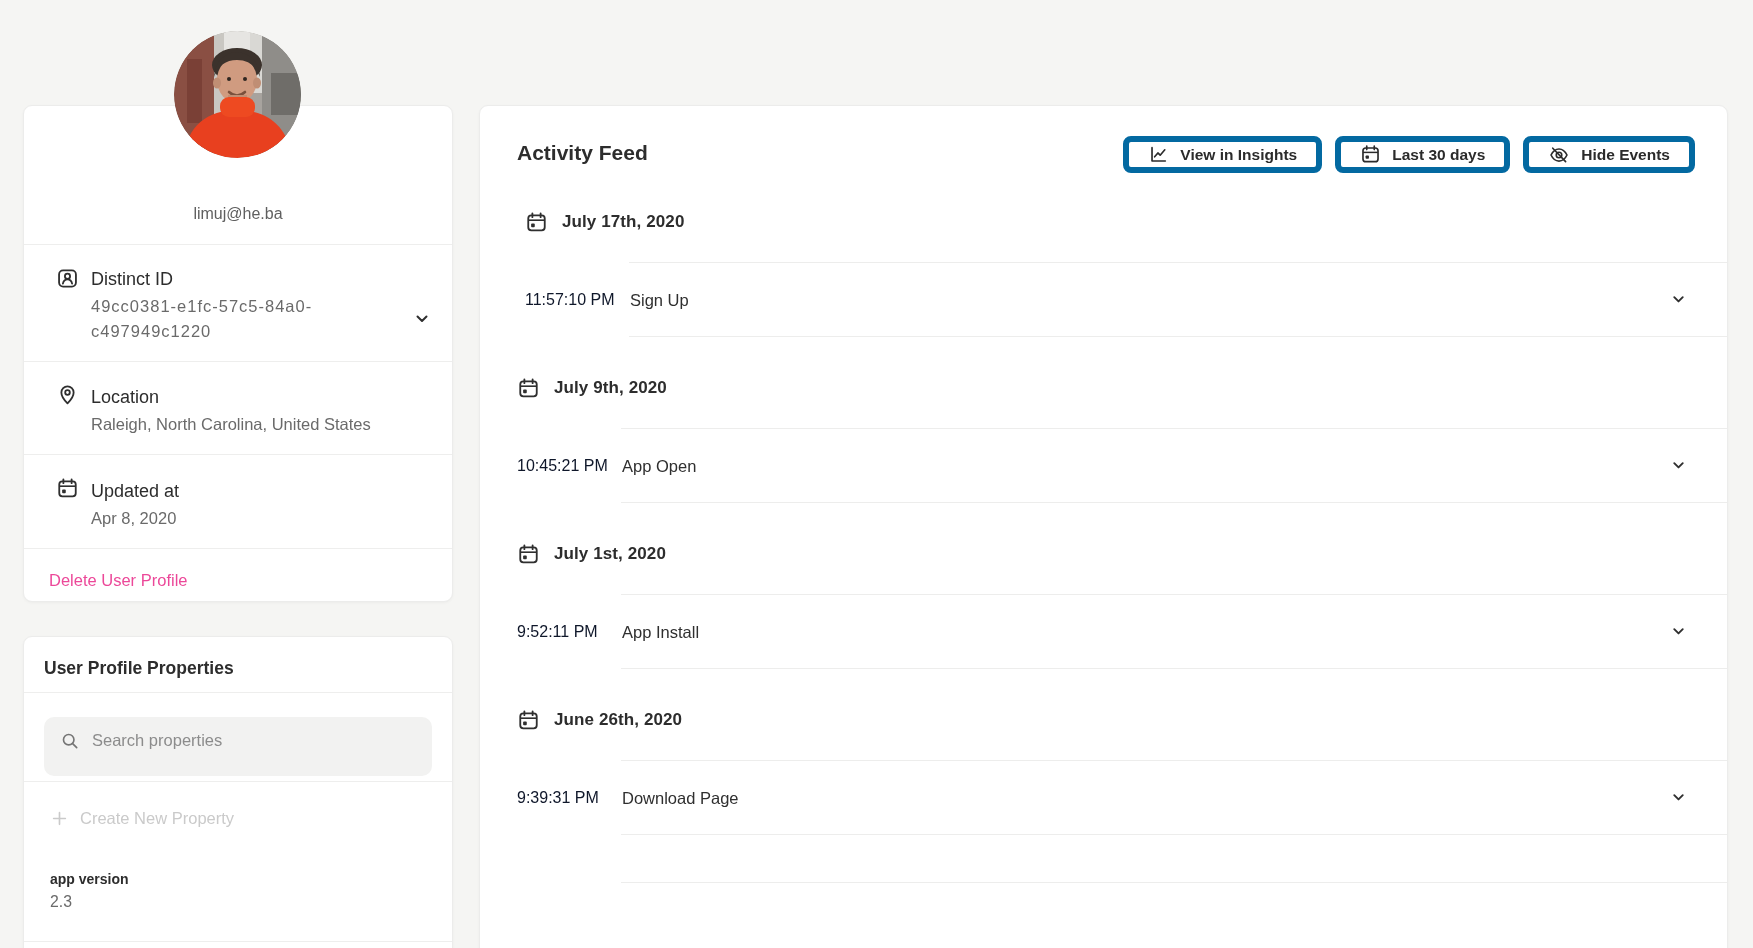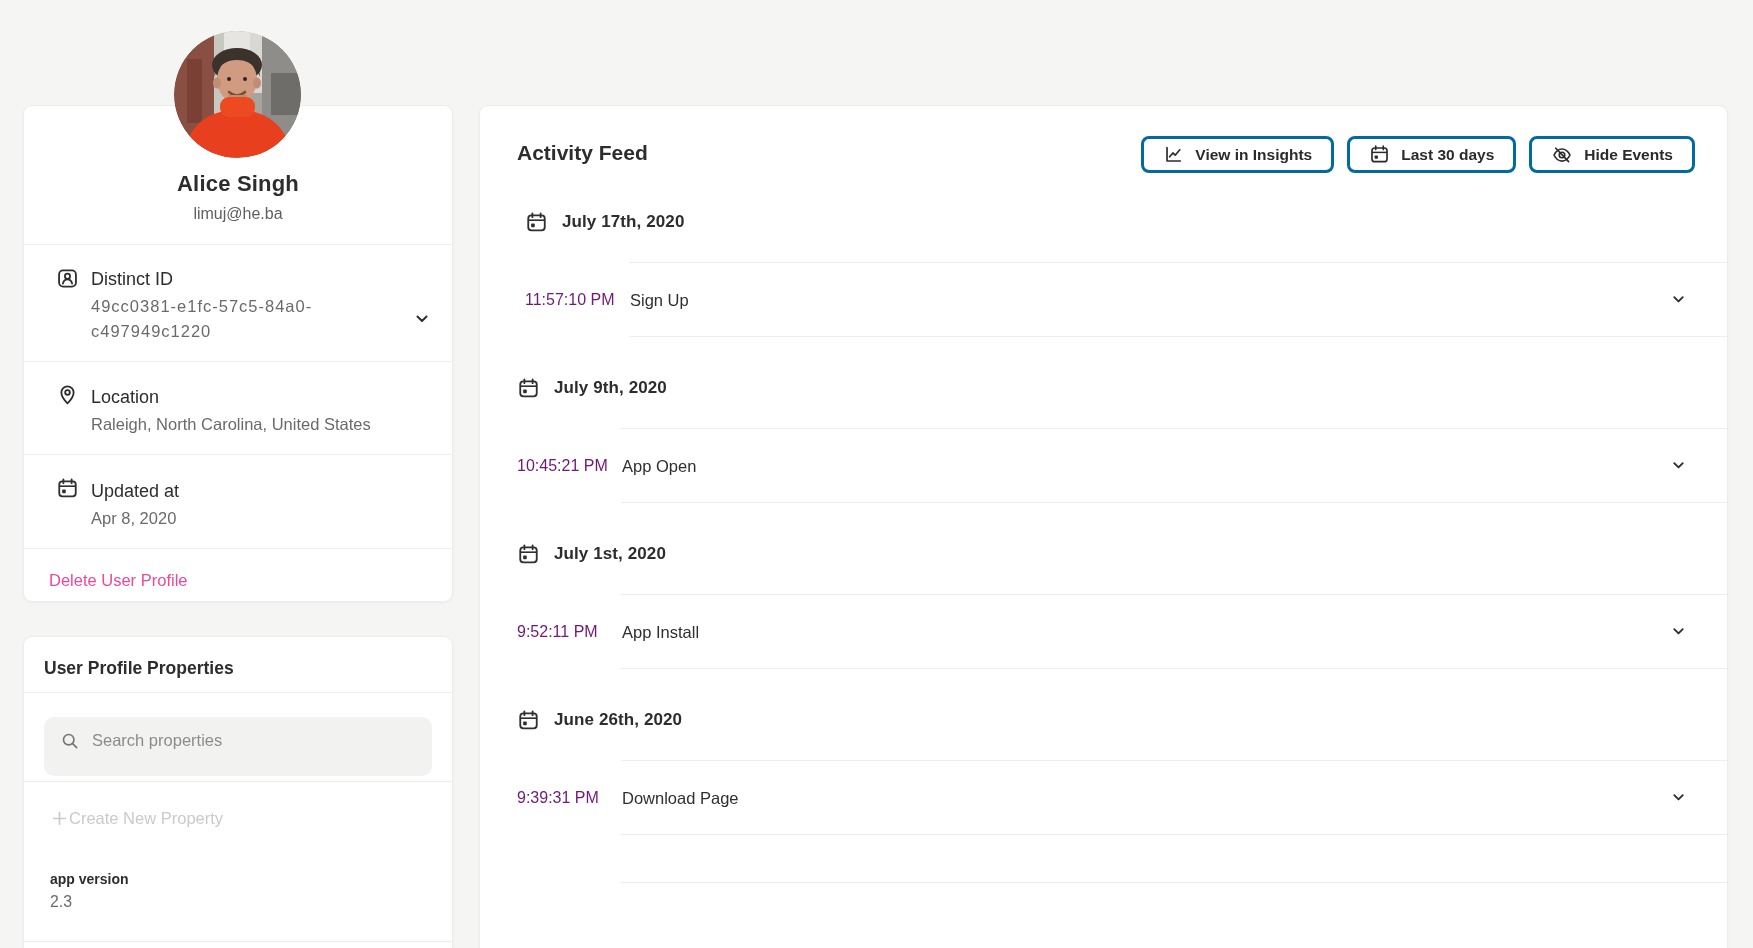--- a/index.html
+++ b/index.html
@@ -34,41 +34,41 @@
   #props-card { left:23px; top:636px; width:430px; height:330px; }
   .props-title { position:absolute; left:20px; top:18px; font-size:17.5px; font-weight:700; line-height:26px; }
   .search-box { position:absolute; left:20px; top:80px; width:388px; height:59px; background:#f2f2f1; border-radius:10px; }
   .search-box svg { position:absolute; left:15px; top:13px; }
   .search-box input {
     position:absolute; left:46px; top:0; width:330px; height:47px;
     border:none; background:transparent; outline:none;
     font-family:inherit; font-size:16.5px; color:#3a3a3a;
   }
   .search-box input::placeholder { color:#8c8c8c; opacity:1; }
-  .create-btn { position:absolute; left:26px; top:169px; display:flex; align-items:center; background:none; border:none; padding:0; cursor:pointer; font-family:inherit; }
+  .create-btn { position:absolute; left:26px; top:169px; display:flex; align-items:center; gap:11px; background:none; border:none; padding:0; cursor:pointer; font-family:inherit; }
   .create-btn span { font-size:16.5px; line-height:24px; color:#cacaca; font-weight:500; }
   .prop-name { position:absolute; left:26px; top:230px; font-size:14px; font-weight:700; line-height:24px; }
   .prop-value { position:absolute; left:26px; top:254px; font-size:15.8px; line-height:22px; color:#6a6a6a; }
 
   
   #feed-card { left:479px; top:105px; width:1249px; height:862px; }
   .feed-title { position:absolute; left:37px; top:33px; font-size:21px; font-weight:700; line-height:28px; }
   .toolbar { position:absolute; right:32px; top:30px; display:flex; gap:13px; }
   .tb-btn {
     display:flex; align-items:center; gap:11px; height:37px; padding:0 19px;
-    background:#fff; border:3px solid #0369a1; border-radius:8px;
+    background:#fff; border:6px solid #0369a1; border-radius:8px;
     font-family:inherit; font-size:15.5px; font-weight:600; color:#2b2b2b; cursor:pointer;
   }
   .group { position:absolute; left:0; right:0; }
   .g-head { height:44px; display:flex; align-items:center; padding-left:37px; }
   .g-head svg { margin-right:14px; }
   .g-date { font-size:17px; font-weight:700; letter-spacing:.1px; }
   .g-div { margin-left:141px; border-top:1px solid #ededec; }
   .e-row { position:relative; height:73px; cursor:pointer; }
-  .e-time { position:absolute; left:37px; top:50%; transform:translateY(-50%); font-size:16px; color:#701a75; }
+  .e-time { position:absolute; left:37px; top:50%; transform:translateY(-50%); font-size:16px; color:#0f172a; }
   .e-name { position:absolute; left:142px; top:50%; transform:translateY(-50%); font-size:16.5px; font-weight:500; color:#2f2f2f; }
   .e-chev { position:absolute; right:40px; top:28px; width:17px; height:17px; background:none; border:none; padding:0; cursor:pointer; }
 
   svg { display:block; }
 </style>
 </head>
 <body>
 
 <section class="card" id="profile-card">
 
@@ -96,21 +96,20 @@
         <circle cx="55" cy="48" r="2" fill="#2f2620"></circle>
         <circle cx="71" cy="48" r="2" fill="#2f2620"></circle>
         <path d="M55,61 Q63,68 71,61" stroke="#7a503c" stroke-width="2.6" fill="none" stroke-linecap="round"></path>
         <rect x="54" y="64" width="19" height="18" fill="#c08e74"></rect>
         <path d="M10,127 C12,95 34,79 63,79 C92,79 115,95 117,127 Z" fill="#e8401f"></path>
         <rect x="46" y="66" width="35" height="20" rx="9" fill="#ee4a21"></rect>
       </g>
     </svg>
   </div>
 
-  <div class="p-name">Alice Singh</div>
   <div class="p-email">limuj@he.ba</div>
 
   <div class="hr" style="top:138px;"></div>
 
   <svg class="ps-icon" style="top:161px;" viewBox="0 0 24 24">
     <rect x="3.2" y="3.6" width="17.6" height="16.8" rx="4.2" fill="none" stroke="#2f2f2f" stroke-width="1.9"></rect>
     <circle cx="12" cy="9.7" r="2.7" fill="none" stroke="#2f2f2f" stroke-width="1.9"></circle>
     <path d="M7.2,17.4 C7.8,14.4 9.7,12.9 12,12.9 C14.3,12.9 16.2,14.4 16.8,17.4" fill="none" stroke="#2f2f2f" stroke-width="1.9" stroke-linecap="round"></path>
   </svg>
   <div class="ps-label" style="top:162px;">Distinct ID</div>

